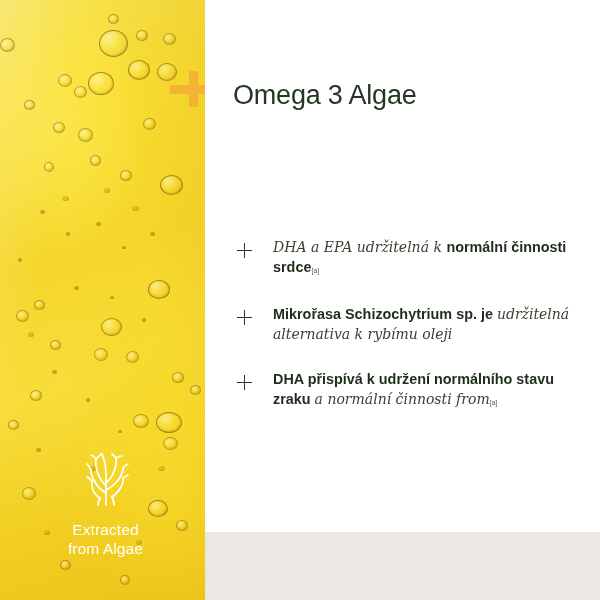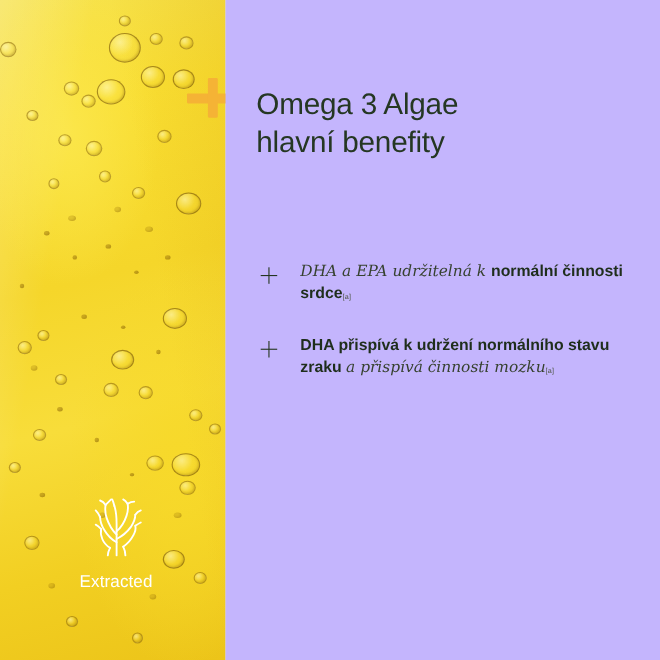--- a/index.html
+++ b/index.html
@@ -110,22 +110,22 @@
     background: #f5b335;
     border-radius: 1px;
   }
 
   
   .content {
     position: absolute;
     left: 205px;
     top: 0;
     width: 395px;
-    height: 600px;
-    background: #c4b5fd;
+    height: 532px;
+    background: #ffffff;
   }
 
   .headings {
     position: absolute;
     left: 28px;
     top: 79px;
     width: 350px;
   }
   .h-line {
     color: #253723;
@@ -299,54 +299,63 @@
           <path d="M45 16 Q47 13 50 12"></path>
           <path d="M26 8 Q25 4 24 2"></path>
           <path d="M14 29 Q11 26 9 25"></path>
           <path d="M45 26 Q48 24 50 23"></path>
           <path d="M22 46 Q20 50 20 53"></path>
           <path d="M34 45 Q36 49 36 53"></path>
         </g>
       </svg>
       <div class="algae-caption">
         <div>Extracted</div>
+        <div>from Algae</div>
       </div>
     </div>
   </div>
 
   <div class="plus-accent">
     <div class="bar-h"></div>
     <div class="bar-v"></div>
   </div>
 
   <div class="content">
 
     <div class="headings">
       <div class="h-line h-line-1">Omega 3 Algae</div>
-      <div class="h-line h-line-3">hlavní benefity</div>
     </div>
 
     <div class="benefits">
 
       <div class="benefit">
         <span class="benefit-plus">
           <span class="bh"></span>
             <span class="bv"></span>
         </span>
         <div class="benefit-text">
           <span class="t-serif">DHA a EPA udržitelná k </span><span class="t-sans">normální činnosti srdce</span><span class="t-sup">[a]</span>
         </div>
       </div>
 
-
       <div class="benefit">
         <span class="benefit-plus">
           <span class="bh"></span>
             <span class="bv"></span>
         </span>
         <div class="benefit-text">
-          <span class="t-sans">DHA přispívá k udržení normálního stavu zraku </span><span class="t-serif">a přispívá činnosti mozku</span><span class="t-sup">[a]</span>
+          <span class="t-sans">Mikrořasa Schizochytrium sp. je </span><span class="t-serif">udržitelná alternativa k rybímu oleji</span>
+        </div>
+      </div>
+
+      <div class="benefit">
+        <span class="benefit-plus">
+          <span class="bh"></span>
+            <span class="bv"></span>
+        </span>
+        <div class="benefit-text">
+          <span class="t-sans">DHA přispívá k udržení normálního stavu zraku </span><span class="t-serif">a normální činnosti from</span><span class="t-sup">[a]</span>
         </div>
       </div>
 
     </div>
   </div>
 </div>
 
 </body></html>

